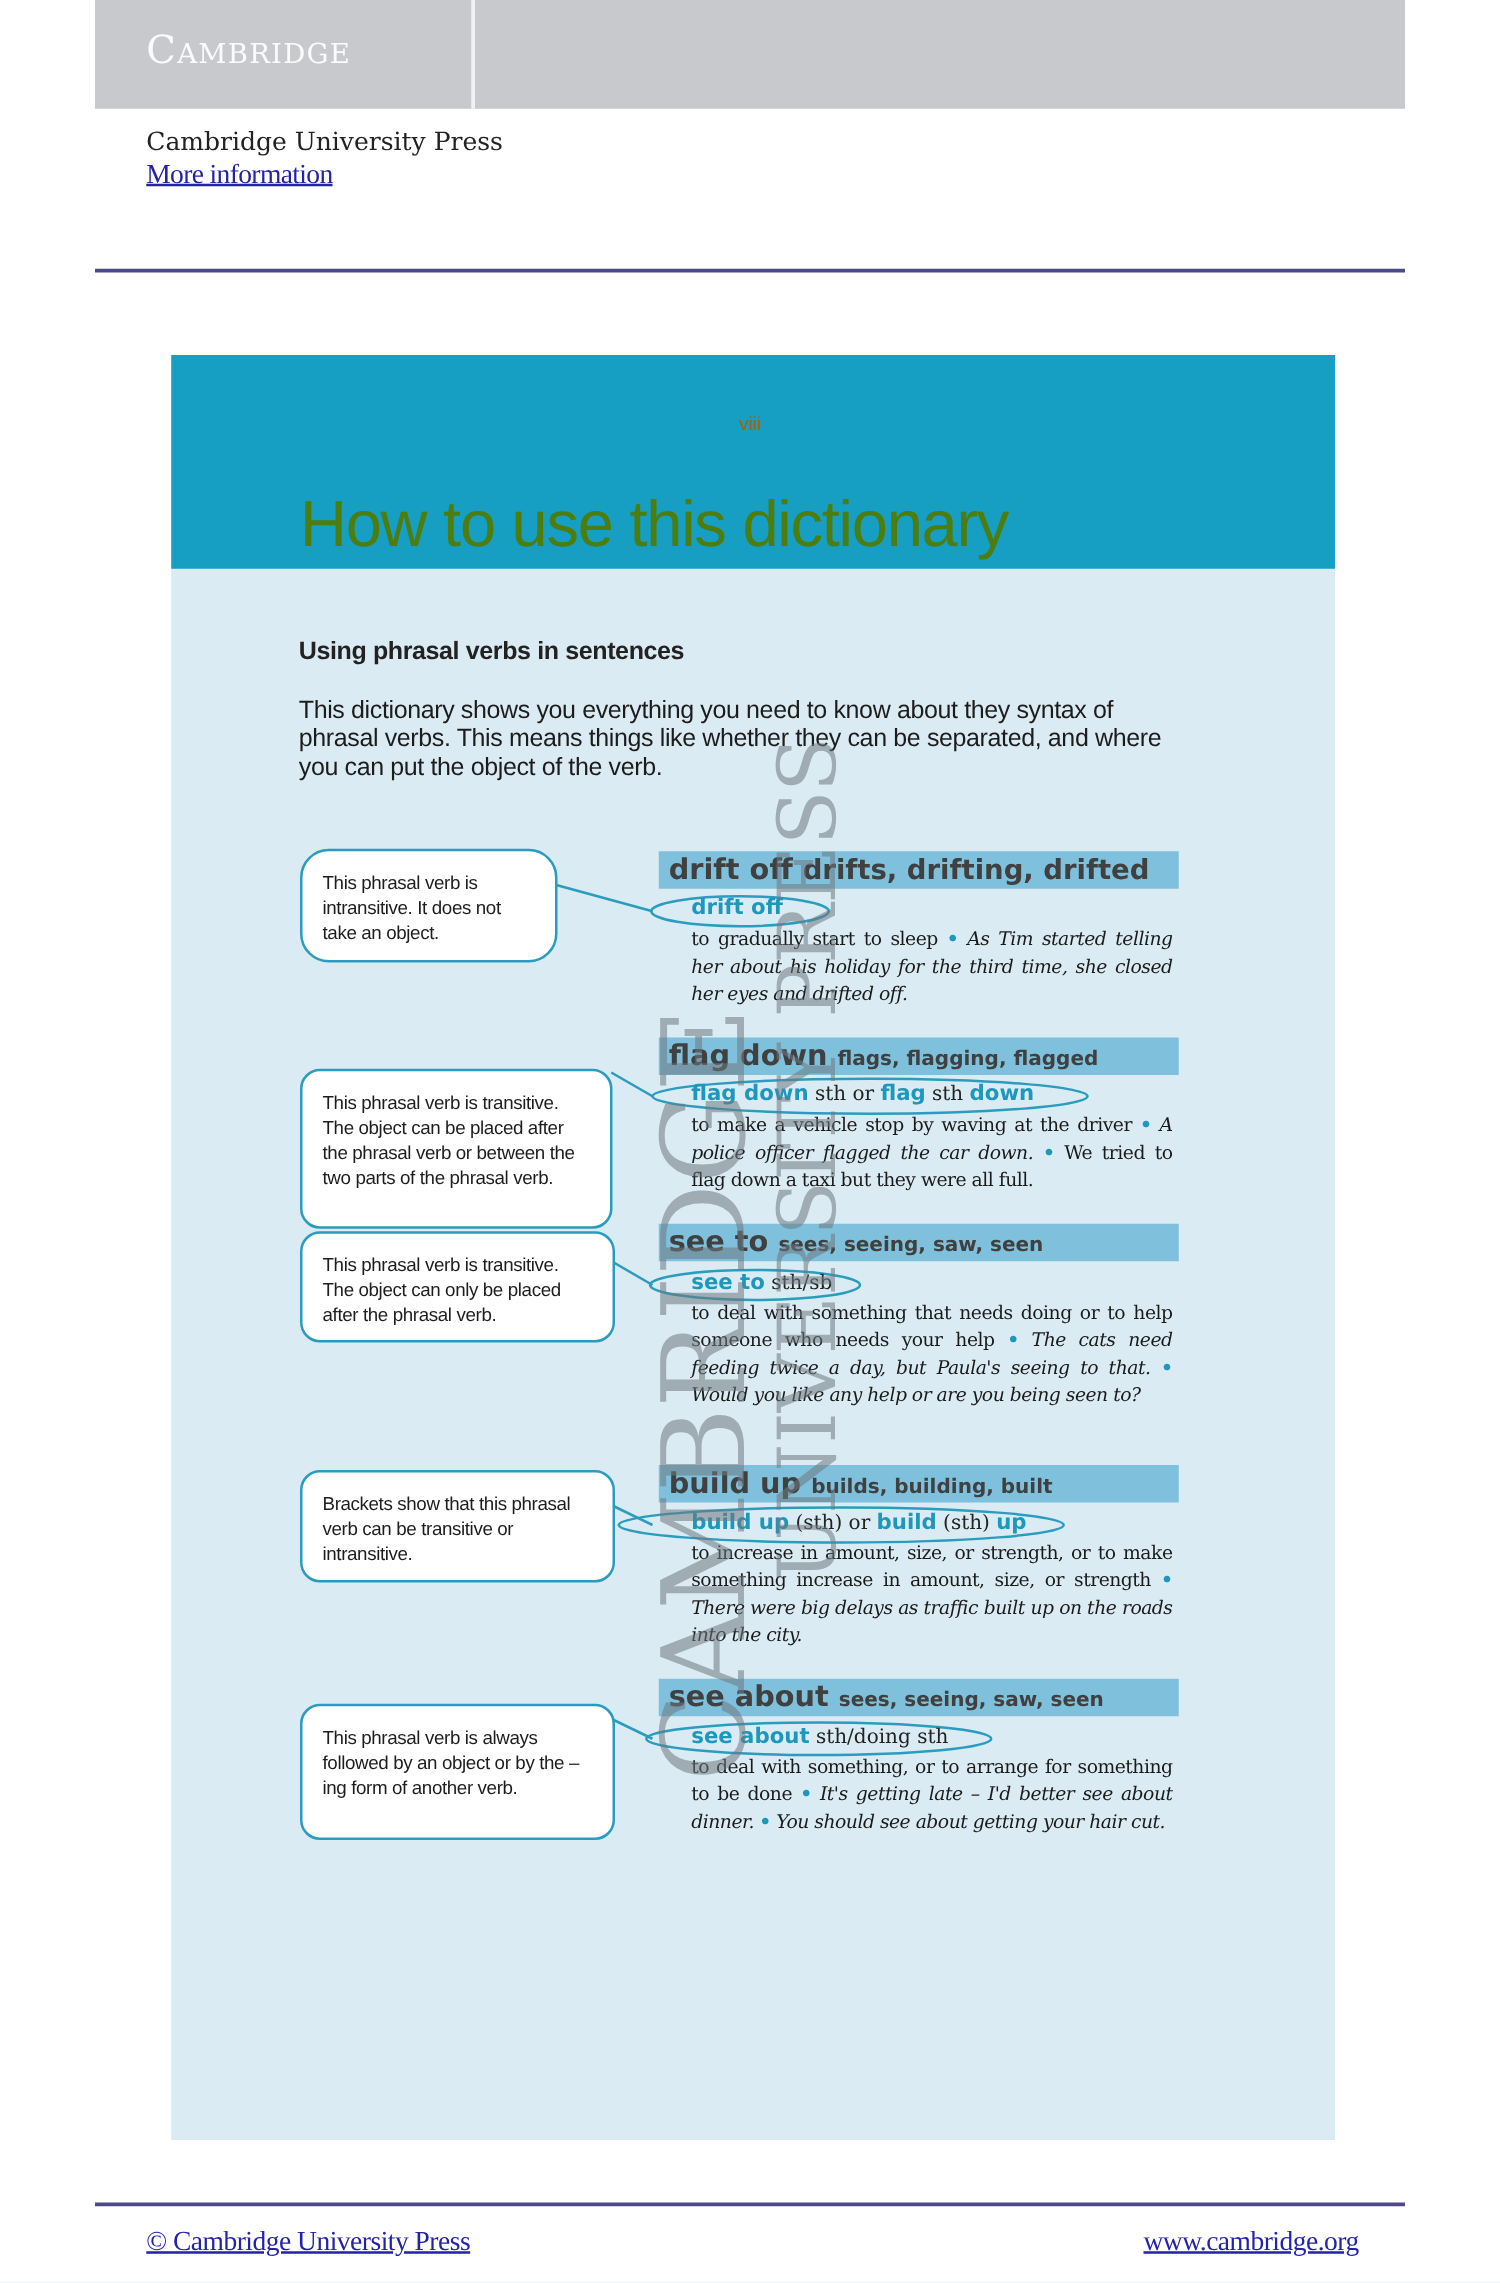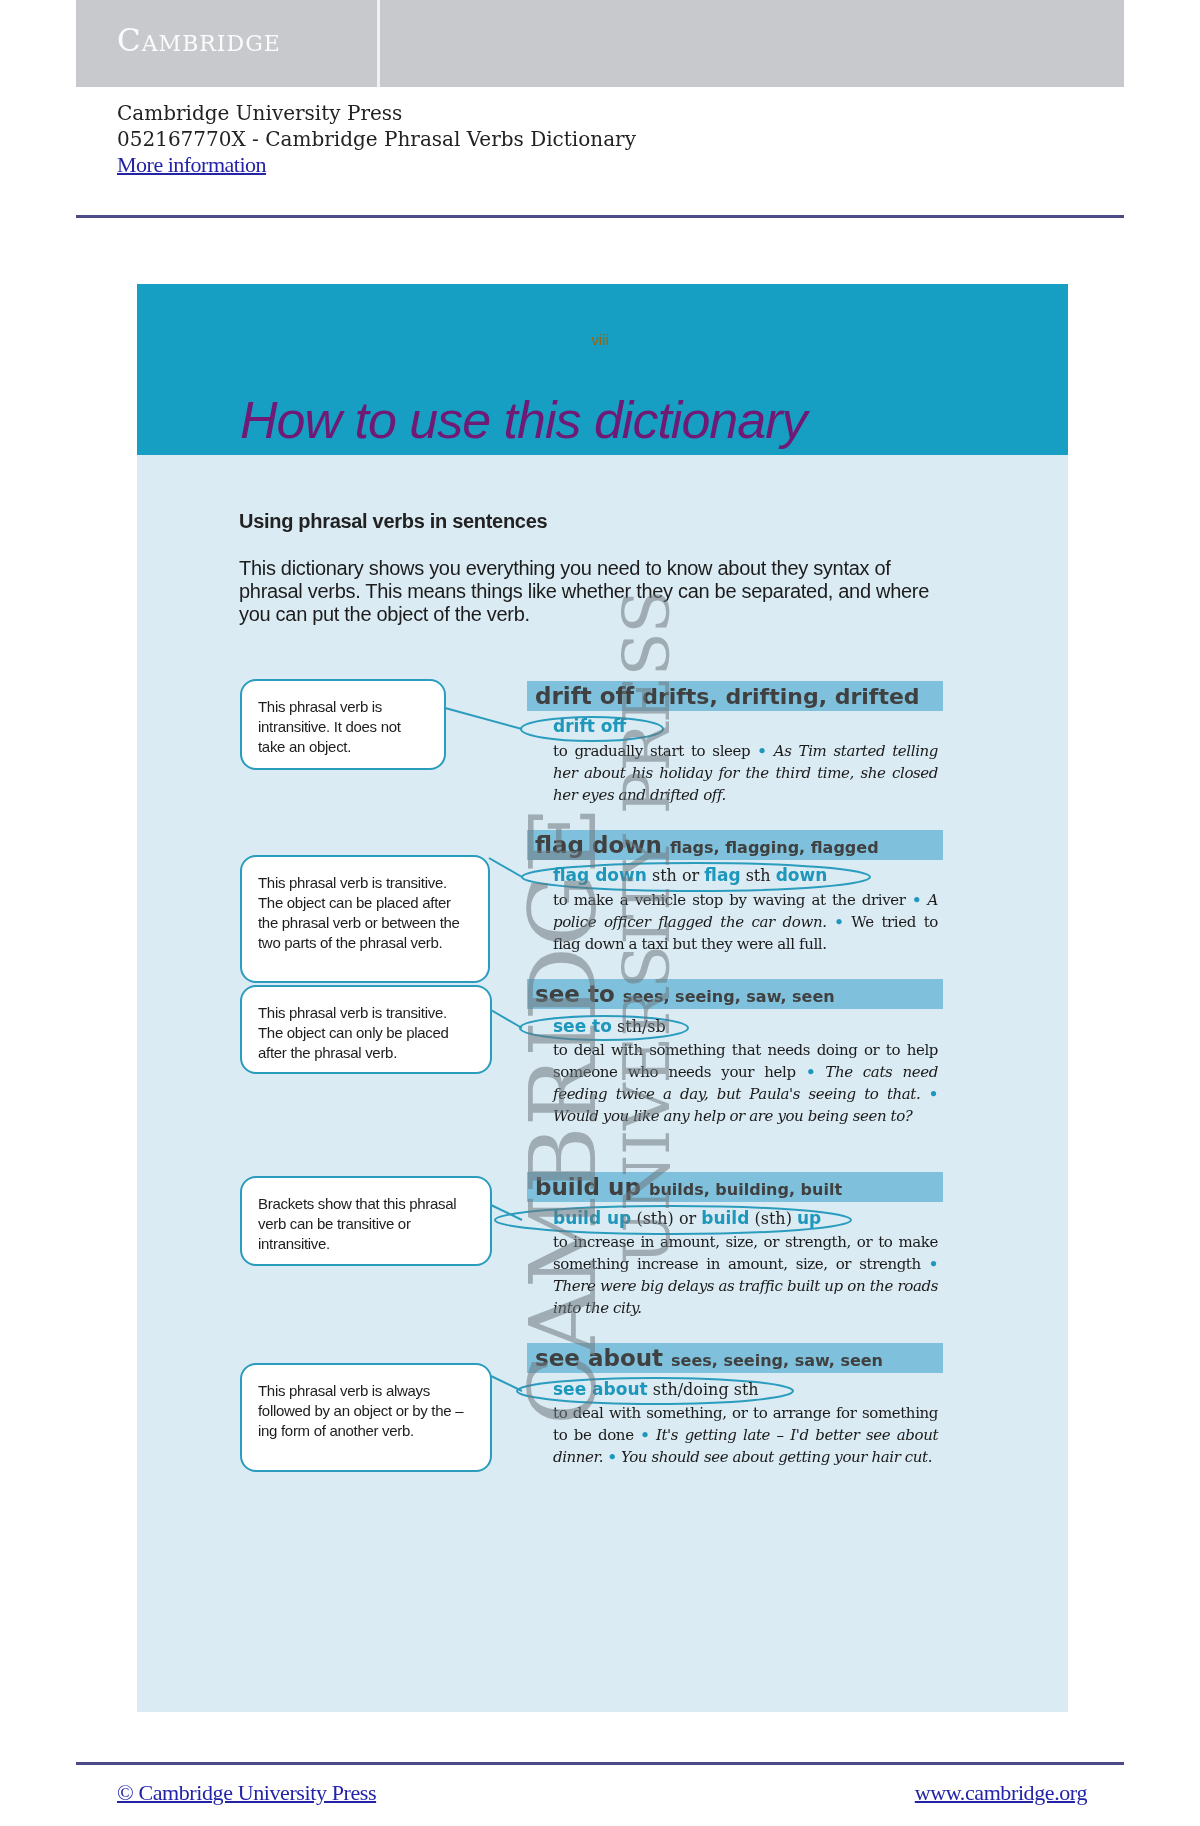--- a/index.html
+++ b/index.html
@@ -10,21 +10,21 @@
   .hdr-div { left: 377px; top: 0; width: 3px; height: 87px; background: #f2f2f4; }
   .logo { left: 117px; top: 22px; color: #fbfbfb; font-family: "DejaVu Serif", serif; font-size: 31px; letter-spacing: 1px; font-variant: small-caps; }
   .meta { left: 117px; top: 100px; font-family: "DejaVu Serif", serif; font-size: 20px; line-height: 26px; color: #222; }
   .meta a, .foot a { color: #2323a8; text-decoration: underline; text-decoration-thickness: 2px; }
   .meta a { font-family: "Liberation Serif", serif; font-size: 22px; letter-spacing: -0.5px; }
   .rule { left: 76px; width: 1048px; height: 3px; background: #4b4a86; }
   
   .panel { left: 137px; top: 284px; width: 931px; height: 1428px; background: #dbebf3; }
   .band { left: 137px; top: 284px; width: 931px; height: 171px; background: #169fc2; }
   .pgnum { left: 0; width: 1200px; top: 331px; text-align: center; color: #a16207; font-family: "Liberation Sans", sans-serif; font-size: 15px; }
-  .title { left: 240px; top: 390px; color: #701a75; font-family: "Liberation Sans", sans-serif; font-size: 52px; letter-spacing: -1px; font-style: italic; }
+  .title { left: 240px; top: 390px; color: #4d7c0f; font-family: "Liberation Sans", sans-serif; font-size: 52px; letter-spacing: -1px; }
   .watermark { left: 510px; top: 265px; width: 230px; height: 1160px; pointer-events: none; }
   .wm-text { position: absolute; font-family: "DejaVu Serif", serif; color: rgba(110,120,125,0.55); white-space: nowrap; transform-origin: left top; transform: rotate(-90deg); }
   .sub { left: 239px; top: 510px; font-family: "Liberation Sans", sans-serif; font-size: 20px; font-weight: bold; color: #222; letter-spacing: -0.3px; }
   .intro { left: 239px; top: 557px; width: 720px; font-family: "Liberation Sans", sans-serif; font-size: 20px; line-height: 23px; color: #1c1c1c; letter-spacing: -0.3px; }
   
   .box { position: absolute; left: 240px; background: #ffffff; border: 2.5px solid #2a9cbe; border-radius: 16px; box-sizing: border-box; padding: 16px 16px 10px 16px; font-family: "Liberation Sans", sans-serif; font-size: 15px; line-height: 20px; color: #1d1d1d; letter-spacing: -0.3px; }
   
   .bar { position: absolute; left: 527px; width: 416px; height: 30px; background: #7fc1dc; box-sizing: border-box; padding-left: 8px; white-space: nowrap; color: #404040; }
   .hw { font-family: "DejaVu Sans", sans-serif; font-weight: bold; font-size: 23px; line-height: 30px; }
   .forms { font-family: "DejaVu Sans", sans-serif; font-weight: bold; font-size: 16px; margin-left: 8px; }
@@ -37,21 +37,20 @@
   .foot { top: 1780px; font-family: "Liberation Serif", serif; font-size: 22px; letter-spacing: -0.4px; }
 </style>
 </head>
 <body>
 
 <div class="abs hdr-band"></div>
 <div class="abs hdr-div"></div>
 <div class="abs logo">Cambridge</div>
 <div class="abs meta">
   <div>Cambridge University Press</div>
-  <div>052167770X - Cambridge Phrasal Verbs Dictionary</div>
   <a href="#">More information</a>
 </div>
 <div class="abs rule" style="top:215px"></div>
 
 <div class="abs panel"></div>
 <div class="abs band"></div>
 <div class="abs pgnum">viii</div>
 <div class="abs title">How to use this dictionary</div>
 
 <div class="abs sub">Using phrasal verbs in sentences</div>
@@ -65,21 +64,21 @@
     <ellipse cx="696" cy="877" rx="174" ry="14"></ellipse>
     <line x1="491" y1="1010" x2="522" y2="1028"></line>
     <ellipse cx="604" cy="1028" rx="84" ry="12"></ellipse>
     <line x1="491" y1="1205" x2="522" y2="1220"></line>
     <ellipse cx="673" cy="1220" rx="178" ry="14"></ellipse>
     <line x1="491" y1="1376" x2="522" y2="1391"></line>
     <ellipse cx="655" cy="1391" rx="138" ry="13"></ellipse>
   </g>
 </svg>
 
-<div class="box" style="top:679px; width:206px; height:91px;">This phrasal verb is intransitive. It does not take an object.</div>
+<div class="box" style="top:679px; width:206px; height:91px;border-radius:23px;">This phrasal verb is intransitive. It does not take an object.</div>
 <div class="box" style="top:855px; width:250px; height:128px;">This phrasal verb is transitive. The object can be placed after the phrasal verb or between the two parts of the phrasal verb.</div>
 <div class="box" style="top:985px; width:252px; height:89px;">This phrasal verb is transitive. The object can only be placed after the phrasal verb.</div>
 <div class="box" style="top:1176px; width:252px; height:90px;">Brackets show that this phrasal verb can be transitive or intransitive.</div>
 <div class="box" style="top:1363px; width:252px; height:109px;">This phrasal verb is always followed by an object or by the –ing form of another verb.</div>
 
 <div class="bar" style="top:681px">
   <span class="hw">drift off</span><span class="forms" style="font-size:22px;margin-left:8px">drifts, drifting, drifted</span>
 </div>
 <div class="pattern" style="top:716px">
   <span class="pv">drift off</span>

